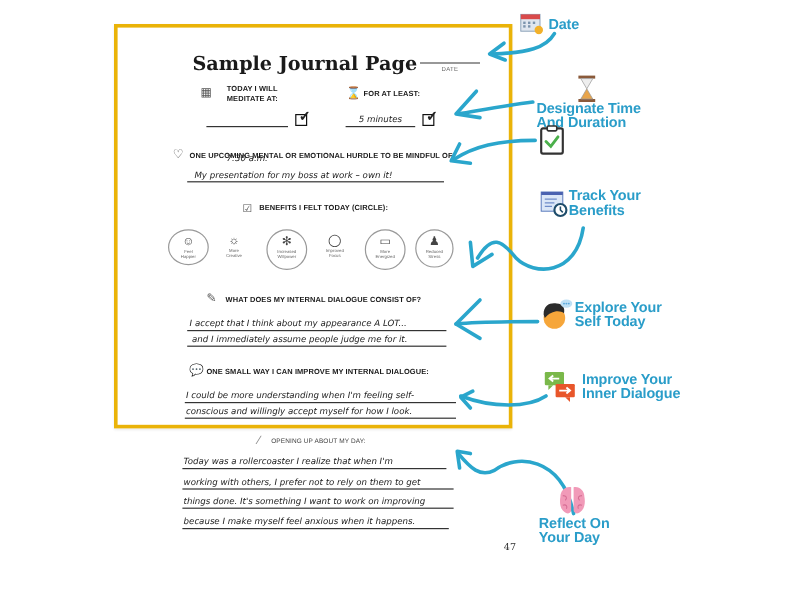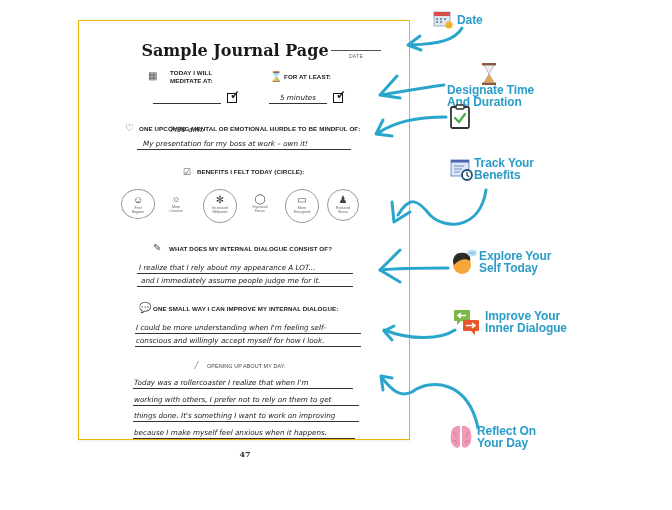--- a/index.html
+++ b/index.html
@@ -1,22 +1,22 @@
 <!DOCTYPE html>
 <html><head>
 <meta charset="utf-8">
 <style>
   html, body { margin: 0; padding: 0; }
   body {
     width: 672px; height: 510px; background: #ffffff; position: relative; overflow: hidden;
     font-family: "Liberation Sans", sans-serif; color: #222;
   }
   .page {
-    position: absolute; left: 78px; top: 20px; width: 332px; height: 420px;
-    background: #fff; border: 1px solid #eab308; box-shadow: 0 1px 2px rgba(0,0,0,0.08);
+    position: absolute; left: 95px; top: 20px; width: 332px; height: 337px;
+    background: #fff; border: 3px solid #eab308; box-shadow: 0 1px 2px rgba(0,0,0,0.08);
     box-sizing: border-box;
   }
   .abs { position: absolute; }
   .title {
     left: 0; width: 332px; top: 20px; text-align: center;
     font-family: "DejaVu Serif", serif; font-weight: bold; font-size: 16px; color: #1a1a1a;
   }
   .title span { position: relative; left: -10px; }
   .date-line { left: 252px; top: 29px; width: 50px; border-bottom: 1px solid #555; }
   .date-lbl { left: 252px; top: 32px; width: 50px; text-align: center; font-size: 5px; color: #666; letter-spacing: 0.3px; }
@@ -35,21 +35,21 @@
   }
   .chk span { position: relative; top: -2px; left: 2px; }
   .ic { color: #555; font-size: 10px; line-height: 10px; }
   .circle {
     width: 30px; height: 30px; border-radius: 50%; border: 1px solid #999;
     box-sizing: border-box; text-align: center;
   }
   .ben { text-align: center; width: 34px; }
   .ben .glyph { font-size: 10px; color: #444; line-height: 12px; display: block; margin-top: 4px; }
   .ben .lbl { font-size: 3.6px; color: #666; line-height: 4.2px; display: block; }
-  .pg { left: 0; width: 332px; text-align: center; top: 428px; font-family: "DejaVu Serif", serif; font-size: 8px; color: #333; font-weight: bold; }
+  .pg { left: 0; width: 332px; text-align: right; top: 428px; font-family: "DejaVu Serif", serif; font-size: 8px; color: #333; }
   
   .callout { position: absolute; display: flex; align-items: center; }
   .callout .lab {
     color: #2a9dc9; font-family: "Liberation Sans", sans-serif; font-weight: bold;
     font-size: 12px; line-height: 12px; letter-spacing: -0.1px;
   }
   .callout .ico { width: 20px; height: 22px; margin-right: 4px; position: relative; }
   svg.arrows { position: absolute; left: 0; top: 0; }
 </style>
 </head>
@@ -113,21 +113,21 @@
       <span class="glyph">♟</span>
       <span class="lbl">Reduced</span>
       <span class="lbl">Stress</span>
     </div>
   </div>
 
   <div class="abs ic" style="left:74px;top:222px;">✎</div>
   <div class="abs hdr" style="left:90px;top:224px;">WHAT DOES MY INTERNAL DIALOGUE CONSIST OF?</div>
   <div class="abs rule" style="left:58px;top:252px;width:216px;"></div>
   <div class="abs rule" style="left:58px;top:265px;width:216px;"></div>
-  <div class="abs hand" style="left:60px;top:240px;">I realize that I rely about my appearance A LOT...</div>
+  <div class="abs hand" style="left:60px;top:240px;">I accept that I think about my appearance A LOT...</div>
   <div class="abs hand" style="left:62px;top:253px;">and I immediately assume people judge me for it.</div>
 
   <div class="abs ic" style="left:60px;top:282px;">💬</div>
   <div class="abs hdr" style="left:74px;top:284px;">ONE SMALL WAY I CAN IMPROVE MY INTERNAL DIALOGUE:</div>
   <div class="abs rule" style="left:56px;top:312px;width:226px;"></div>
   <div class="abs rule" style="left:56px;top:325px;width:226px;"></div>
   <div class="abs hand" style="left:57px;top:300px;">I could be more understanding when I'm feeling self-</div>
   <div class="abs hand" style="left:57px;top:313px;text-align:right;">conscious and willingly accept myself for how I look.</div>
 
   <div class="abs ic" style="left:117px;top:340px;color:#888;">⁄</div>
@@ -264,21 +264,21 @@
       <path d="M22,22 L22,26 L18,22 Z" fill="#e8562b"></path>
       <path d="M13,16.5 L22,16.5 M19,14 L22,16.5 L19,19" stroke="#fff" stroke-width="1.6" fill="none"></path>
     </svg>
   </div>
   <div class="lab">
     <div>Improve Your</div>
       <div>Inner Dialogue</div>
   </div>
 </div>
 
-<div class="callout" style="left:449px;top:424px;">
+<div class="callout" style="left:449px;top:404px;flex-direction:column;">
   <div class="ico" style="width:24px;height:26px;">
     <svg width="24" height="26" viewBox="0 0 24 26">
       <path d="M11,2 C6,1 2,5 2,10 C1,15 2,21 6,23 C9,25 11,23 11,21 Z" fill="#f19ab8"></path>
       <path d="M13,2 C18,1 22,5 22,10 C23,15 22,21 18,23 C15,25 13,23 13,21 Z" fill="#f19ab8"></path>
       <g stroke="#d66d94" stroke-width="0.9" fill="none">
           <path d="M4,9 C7,9 8,11 6,13"></path>
           <path d="M20,9 C17,9 16,11 18,13"></path>
           <path d="M4,17 C7,16 8,18 7,20"></path>
           <path d="M20,17 C17,16 16,18 17,20"></path>
         </g>

